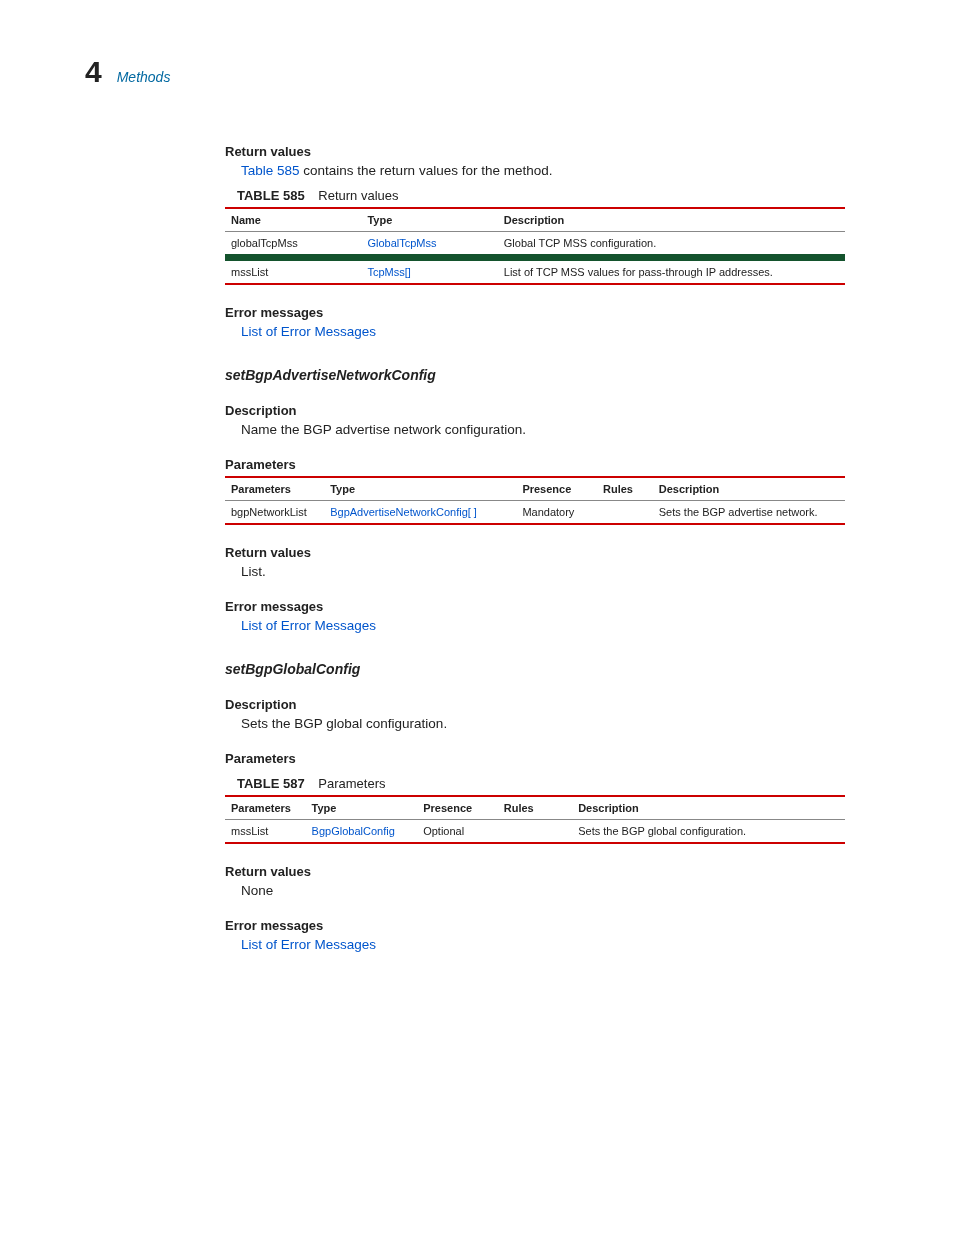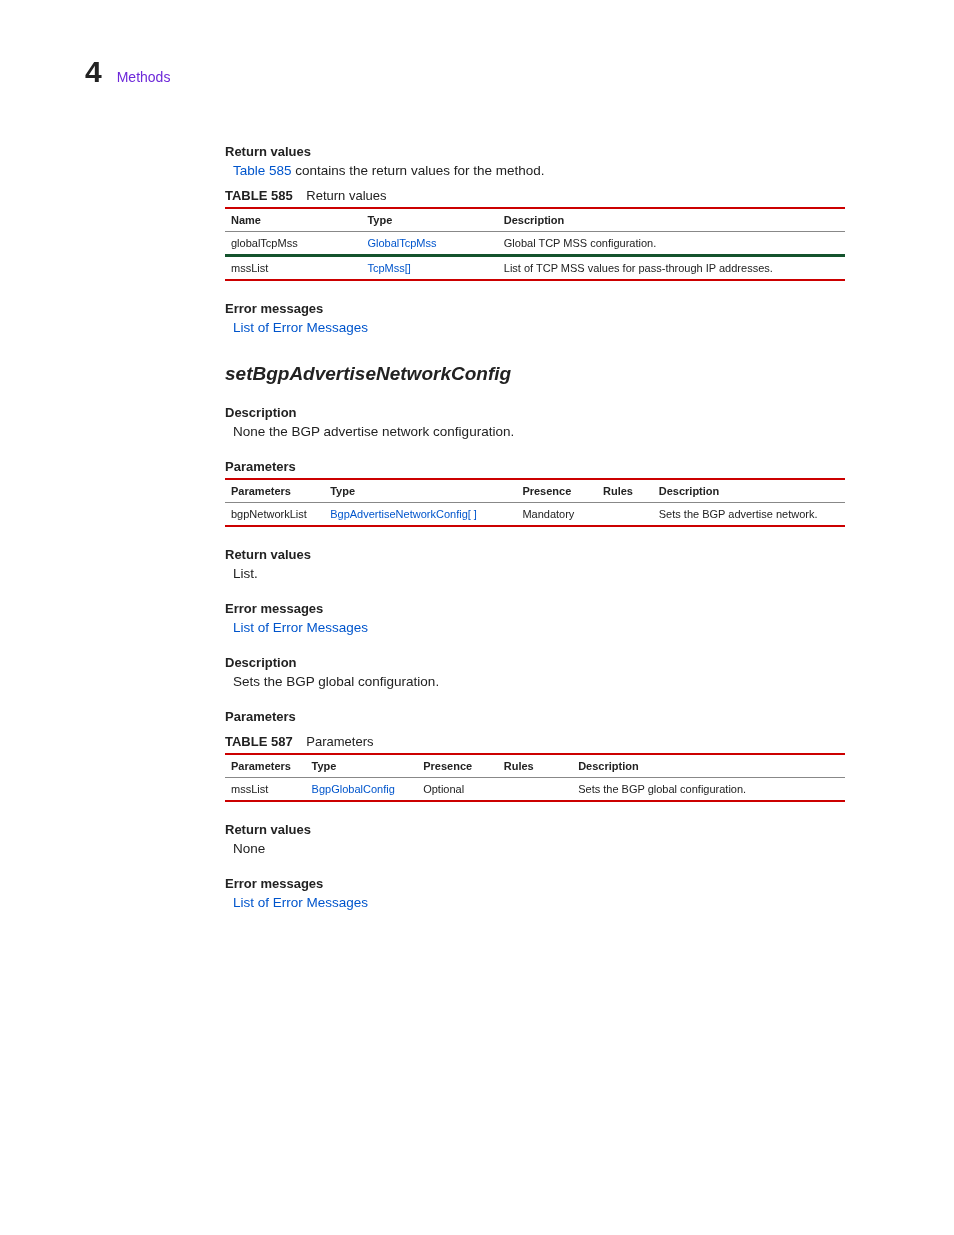--- a/index.html
+++ b/index.html
@@ -19,60 +19,61 @@
     gap: 15px;
     margin-bottom: 55px;
   }
   .chap-num {
     font-size: 30px;
     font-weight: 700;
     font-family: Arial, Helvetica, sans-serif;
   }
   .chap-title {
     font-size: 14px;
-    color: #6d28d9;
+    color: #0369a1;
+    font-style: italic;
   }
   .content {
     margin-left: 140px;
     max-width: 620px;
   }
   .sec-head {
     font-weight: 700;
     font-size: 13px;
     margin: 20px 0 4px 0;
   }
   .body-text {
-    margin: 0 0 8px 8px;
+    margin: 0 0 8px 16px;
     font-size: 13.5px;
   }
   a, .link { color: #0055cc; text-decoration: none; }
   .table-caption {
     font-size: 13px;
-    margin: 10px 0 4px 0;
+    margin: 10px 0 4px 12px;
   }
   .table-caption .tbl-label { font-weight: 700; }
   .table-caption .tbl-title { margin-left: 10px; }
   table.data {
     width: 100%;
     border-collapse: collapse;
     font-size: 11px;
   }
   table.data th, table.data td {
     text-align: left;
     padding: 5px 6px;
     vertical-align: top;
   }
   table.data thead tr { border-top: 2px solid #cc0000; border-bottom: 1px solid #888; }
   table.data th { font-weight: 700; }
-  table.data tbody tr { border-bottom: 3px solid #14532d; }
+  table.data tbody tr { border-bottom: 7px solid #14532d; }
   table.data tbody tr:last-child { border-bottom: 2px solid #cc0000; }
   .method-title {
     font-style: italic;
     font-weight: 700;
-    font-size: 19px;
+    font-size: 14px;
     margin: 28px 0 14px 0;
     color: #222;
   }
 </style>
 </head>
 <body>
 
 <div class="page">
   <div class="running-head">
     <span class="chap-num">4</span>
@@ -115,21 +116,21 @@
         </tr>
       </tbody>
     </table>
 
     <div class="sec-head">Error messages</div>
     <p class="body-text"><a href="#" class="link">List of Error Messages</a></p>
 
     <div class="method-title">setBgpAdvertiseNetworkConfig</div>
 
     <div class="sec-head">Description</div>
-    <p class="body-text">None the BGP advertise network configuration.</p>
+    <p class="body-text">Name the BGP advertise network configuration.</p>
 
     <div class="sec-head">Parameters</div>
     <table class="data">
       <colgroup>
           <col style="width:16%">
           <col style="width:31%">
           <col style="width:13%">
           <col style="width:9%">
           <col>
         </colgroup>
@@ -152,20 +153,21 @@
         </tr>
       </tbody>
     </table>
 
     <div class="sec-head">Return values</div>
     <p class="body-text">List.</p>
 
     <div class="sec-head">Error messages</div>
     <p class="body-text"><a href="#" class="link">List of Error Messages</a></p>
 
+    <div class="method-title">setBgpGlobalConfig</div>
 
     <div class="sec-head">Description</div>
     <p class="body-text">Sets the BGP global configuration.</p>
 
     <div class="sec-head">Parameters</div>
     <div class="table-caption">
       <span class="tbl-label">TABLE 587</span>
       <span class="tbl-title">Parameters</span>
     </div>
     <table class="data">

